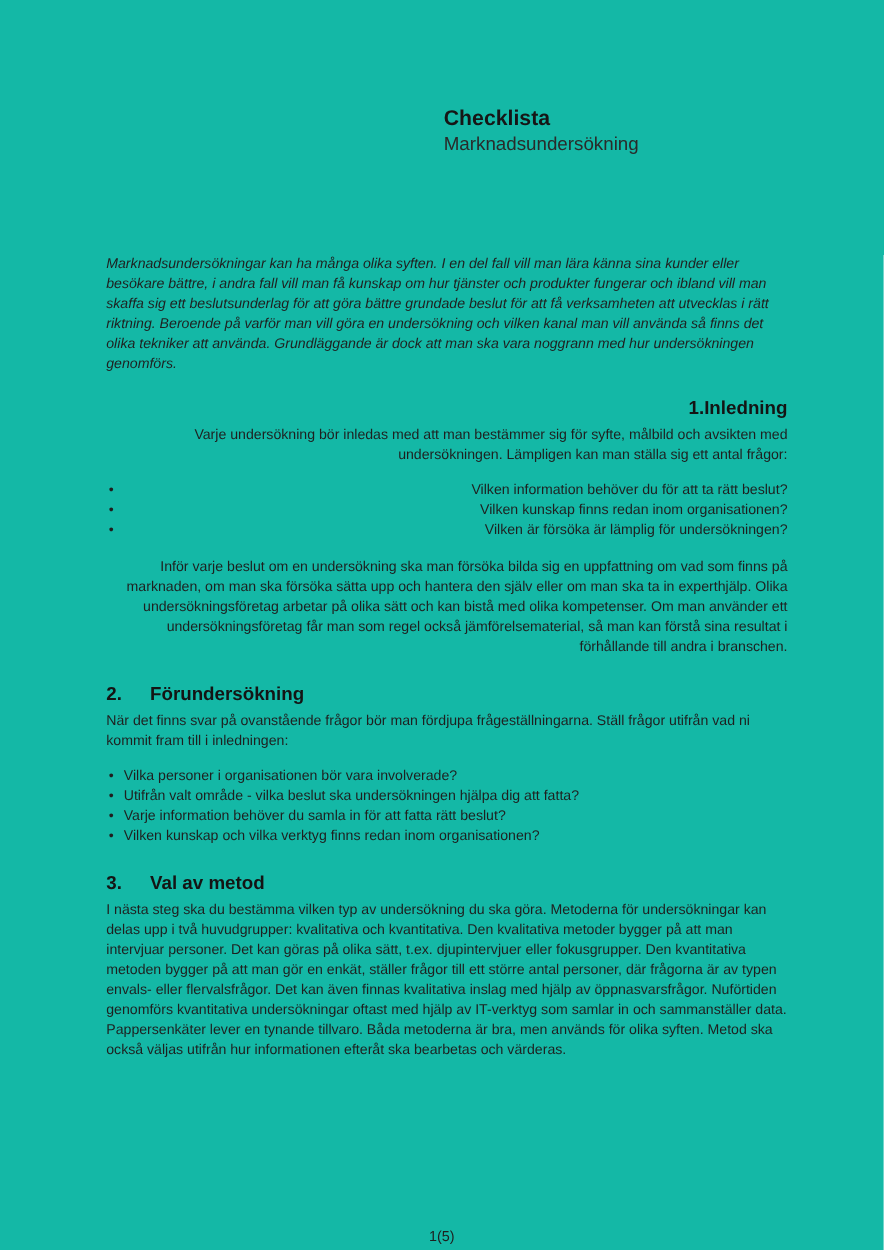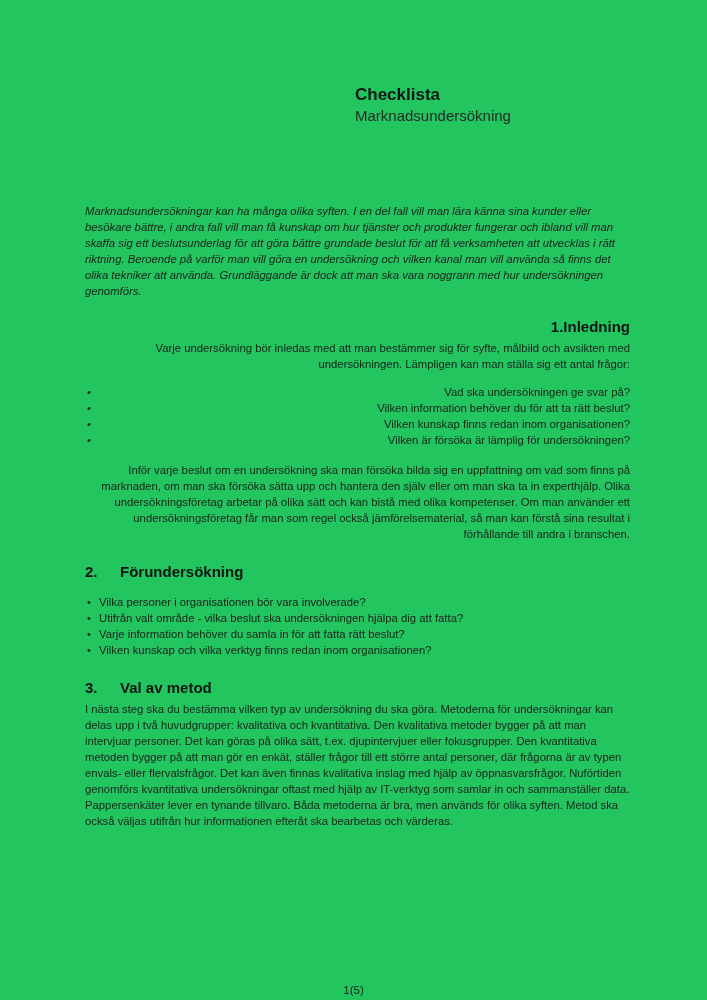--- a/index.html
+++ b/index.html
@@ -1,21 +1,21 @@
 <!DOCTYPE html>
 <html lang="sv"><head>
 <meta charset="utf-8">
 <title>Checklista</title>
 <style>
   html, body { margin: 0; padding: 0; background: #ffffff; }
   .page {
     position: relative;
     width: 707px;
     height: 1000px;
-    background: #22c55e;
+    background: #14b8a6;
     color: #1f1f1f;
     font-family: "Liberation Sans", "DejaVu Sans", sans-serif;
     overflow: hidden;
   }
   .title-block {
     position: absolute;
     left: 355px;
     top: 84px;
   }
   .doc-title {
@@ -97,32 +97,32 @@
   <main class="content">
 
     <p class="intro">Marknadsundersökningar kan ha många olika syften. I en del fall vill man lära känna sina kunder eller besökare bättre, i andra fall vill man få kunskap om hur tjänster och produkter fungerar och ibland vill man skaffa sig ett beslutsunderlag för att göra bättre grundade beslut för att få verksamheten att utvecklas i rätt riktning. Beroende på varför man vill göra en undersökning och vilken kanal man vill använda så finns det olika tekniker att använda. Grundläggande är dock att man ska vara noggrann med hur undersökningen genomförs.</p>
 
     <section class="doc-section first">
       <h2 class="sec-heading">
         <span class="sec-num">1.</span><span>Inledning</span>
       </h2>
       <p class="para">Varje undersökning bör inledas med att man bestämmer sig för syfte, målbild och avsikten med undersökningen. Lämpligen kan man ställa sig ett antal frågor:</p>
       <ul class="bullets">
-        <li>Vad ska undersökningen ge svar på?</li>
         <li>Vilken information behöver du för att ta rätt beslut?</li>
         <li>Vilken kunskap finns redan inom organisationen?</li>
         <li>Vilken är försöka är lämplig för undersökningen?</li>
       </ul>
       <p class="para">Inför varje beslut om en undersökning ska man försöka bilda sig en uppfattning om vad som finns på marknaden, om man ska försöka sätta upp och hantera den själv eller om man ska ta in experthjälp. Olika undersökningsföretag arbetar på olika sätt och kan bistå med olika kompetenser. Om man använder ett undersökningsföretag får man som regel också jämförelsematerial, så man kan förstå sina resultat i förhållande till andra i branschen.</p>
     </section>
 
     <section class="doc-section">
       <h2 class="sec-heading">
         <span class="sec-num">2.</span><span>Förundersökning</span>
       </h2>
+      <p class="para">När det finns svar på ovanstående frågor bör man fördjupa frågeställningarna. Ställ frågor utifrån vad ni kommit fram till i inledningen:</p>
       <ul class="bullets">
         <li>Vilka personer i organisationen bör vara involverade?</li>
         <li>Utifrån valt område - vilka beslut ska undersökningen hjälpa dig att fatta?</li>
         <li>Varje information behöver du samla in för att fatta rätt beslut?</li>
         <li>Vilken kunskap och vilka verktyg finns redan inom organisationen?</li>
       </ul>
     </section>
 
     <section class="doc-section">
       <h2 class="sec-heading">

